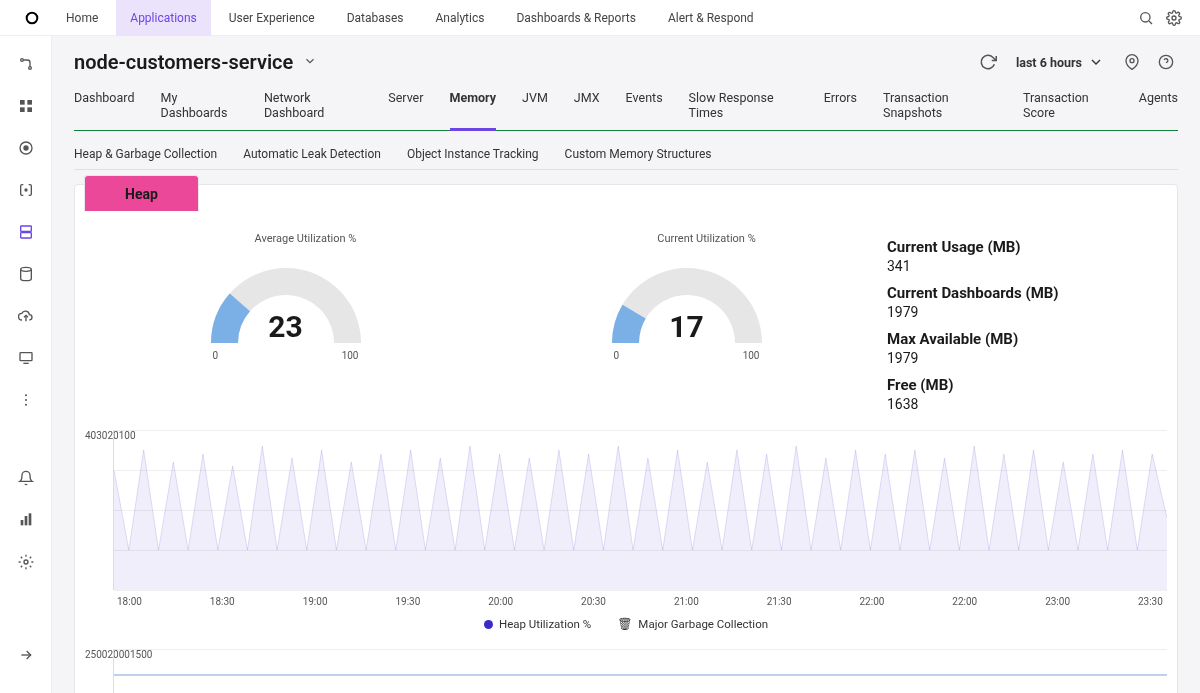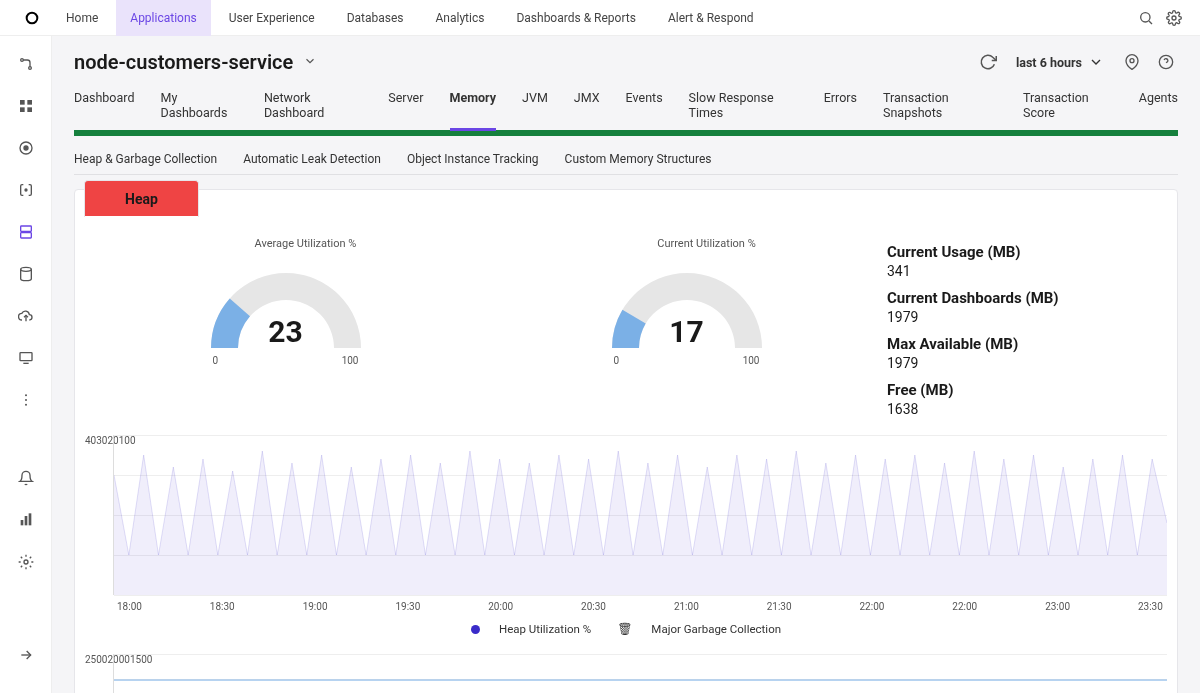--- a/index.html
+++ b/index.html
@@ -30,33 +30,33 @@
   .page-header { display: flex; align-items: center; gap: 10px; margin-bottom: 6px; }
   .page-title { font-size: 20px; font-weight: 600; }
   .chev { font-size: 12px; color: #555; cursor:pointer; }
   .hdr-spacer { flex:1; }
   .hdr-ctrl { display:flex; align-items:center; gap:6px; color:#333; cursor:pointer; font-size:12.5px; padding:4px 6px;}
   .hdr-ctrl svg { width:16px; height:16px; }
   .hdr-ctrl-title { font-weight:700; }
   .iconbtn { width:24px; height:24px; display:flex; align-items:center; justify-content:center; cursor:pointer; color:#555;}
 
   
-  .subtabs { display:flex; gap:26px; border-bottom:6px solid #15803d; padding-bottom:0; margin-top:4px;}
+  .subtabs { display:flex; gap:26px; border-bottom:1px solid #15803d; padding-bottom:0; margin-top:4px;}
   .subtab { font-size:12.5px; color:#333; padding:10px 0; cursor:pointer; position:relative;}
   .subtab.active { font-weight:700; }
   .subtab.active::after { content:""; position:absolute; left:0; right:0; bottom:-1px; height:3px; background:#6b46e5; }
 
   .subtabs2 { display:flex; gap:26px; margin-top:8px; border-bottom:1px solid #e0e0e3; }
   .subtab2 { font-size:12px; color:#333; padding:8px 0; cursor:pointer; }
   .subtab2.active { font-weight:400; }
 
   
   .card { background:#fff; border:1px solid #e6e6ea; border-radius:4px; margin-top:14px; position:relative; padding:0 10px 14px 10px;}
   .card-tab-holder { display:flex; }
-  .card-tab { background:#ef4444; border:1px solid #e6e6ea; border-bottom:none; padding:10px 40px; margin-top:-10px; margin-left:-1px; font-weight:700; font-size:14px; position:relative; z-index:2; border-radius:4px 4px 0 0;}
+  .card-tab { background:#ec4899; border:1px solid #e6e6ea; border-bottom:none; padding:10px 40px; margin-top:-10px; margin-left:-1px; font-weight:700; font-size:14px; position:relative; z-index:2; border-radius:4px 4px 0 0;}
   .card-tab::after{content:""; position:absolute; left:0; right:0; bottom:-2px; height:3px; background:#fff;}
 
   .gauges-row { display:flex; padding-top:20px; }
   .gauge-col { flex:1; display:flex; flex-direction:column; align-items:center; }
   .gauge-title { font-size:11px; color:#555; margin-bottom:8px;margin-left:40px;}
   .gauge-wrap { position:relative; width:170px; height:95px; }
   .gauge-value { position:absolute; left:0; right:0; bottom:4px; text-align:center; font-size:30px; font-weight:700;}
   .gauge-labels { display:flex; justify-content:space-between; width:170px; font-size:10px; color:#555; padding:0 12px; margin-top:2px;}
 
   .stats-col { width:280px; padding-right:20px; padding-top:6px;}
@@ -64,21 +64,21 @@
   .stat-val { font-size:14px; margin-top:2px; }
   .stat-lbl:first-child{margin-top:0;}
 
   
   .chart-area { margin-top:18px; display:flex; }
   .ylabels { width:28px; font-size:10px; color:#555; display:flex; flex-direction:row; justify-content:space-between; text-align:right; padding-right:6px;}
   .chart-body { flex:1; position:relative; height:160px; border-left:1px solid #ddd; }
   .grid-h { position:absolute; left:0; right:0; border-top:1px solid #eee; }
   .xlabels { display:flex; margin-left:28px; margin-top:6px; font-size:10px; color:#555; justify-content:space-between; padding:0 4px;}
   .legend { display:flex; justify-content:center; gap:26px; margin-top:10px; font-size:11.5px; color:#333;}
-  .legend-item { display:flex; align-items:center; gap:19px;}
+  .legend-item { display:flex; align-items:center; gap:6px;}
   .legend-dot { width:9px; height:9px; border-radius:50%; background:#3a2bc9;}
   .legend-trash { font-size:12px; }
 
   .chart2 { margin-top:18px; display:flex; }
   .chart2-body { flex:1; position:relative; height:50px; border-left:1px solid #ddd;}
 </style>
 </head>
 <body>
 
 <div class="topnav">

